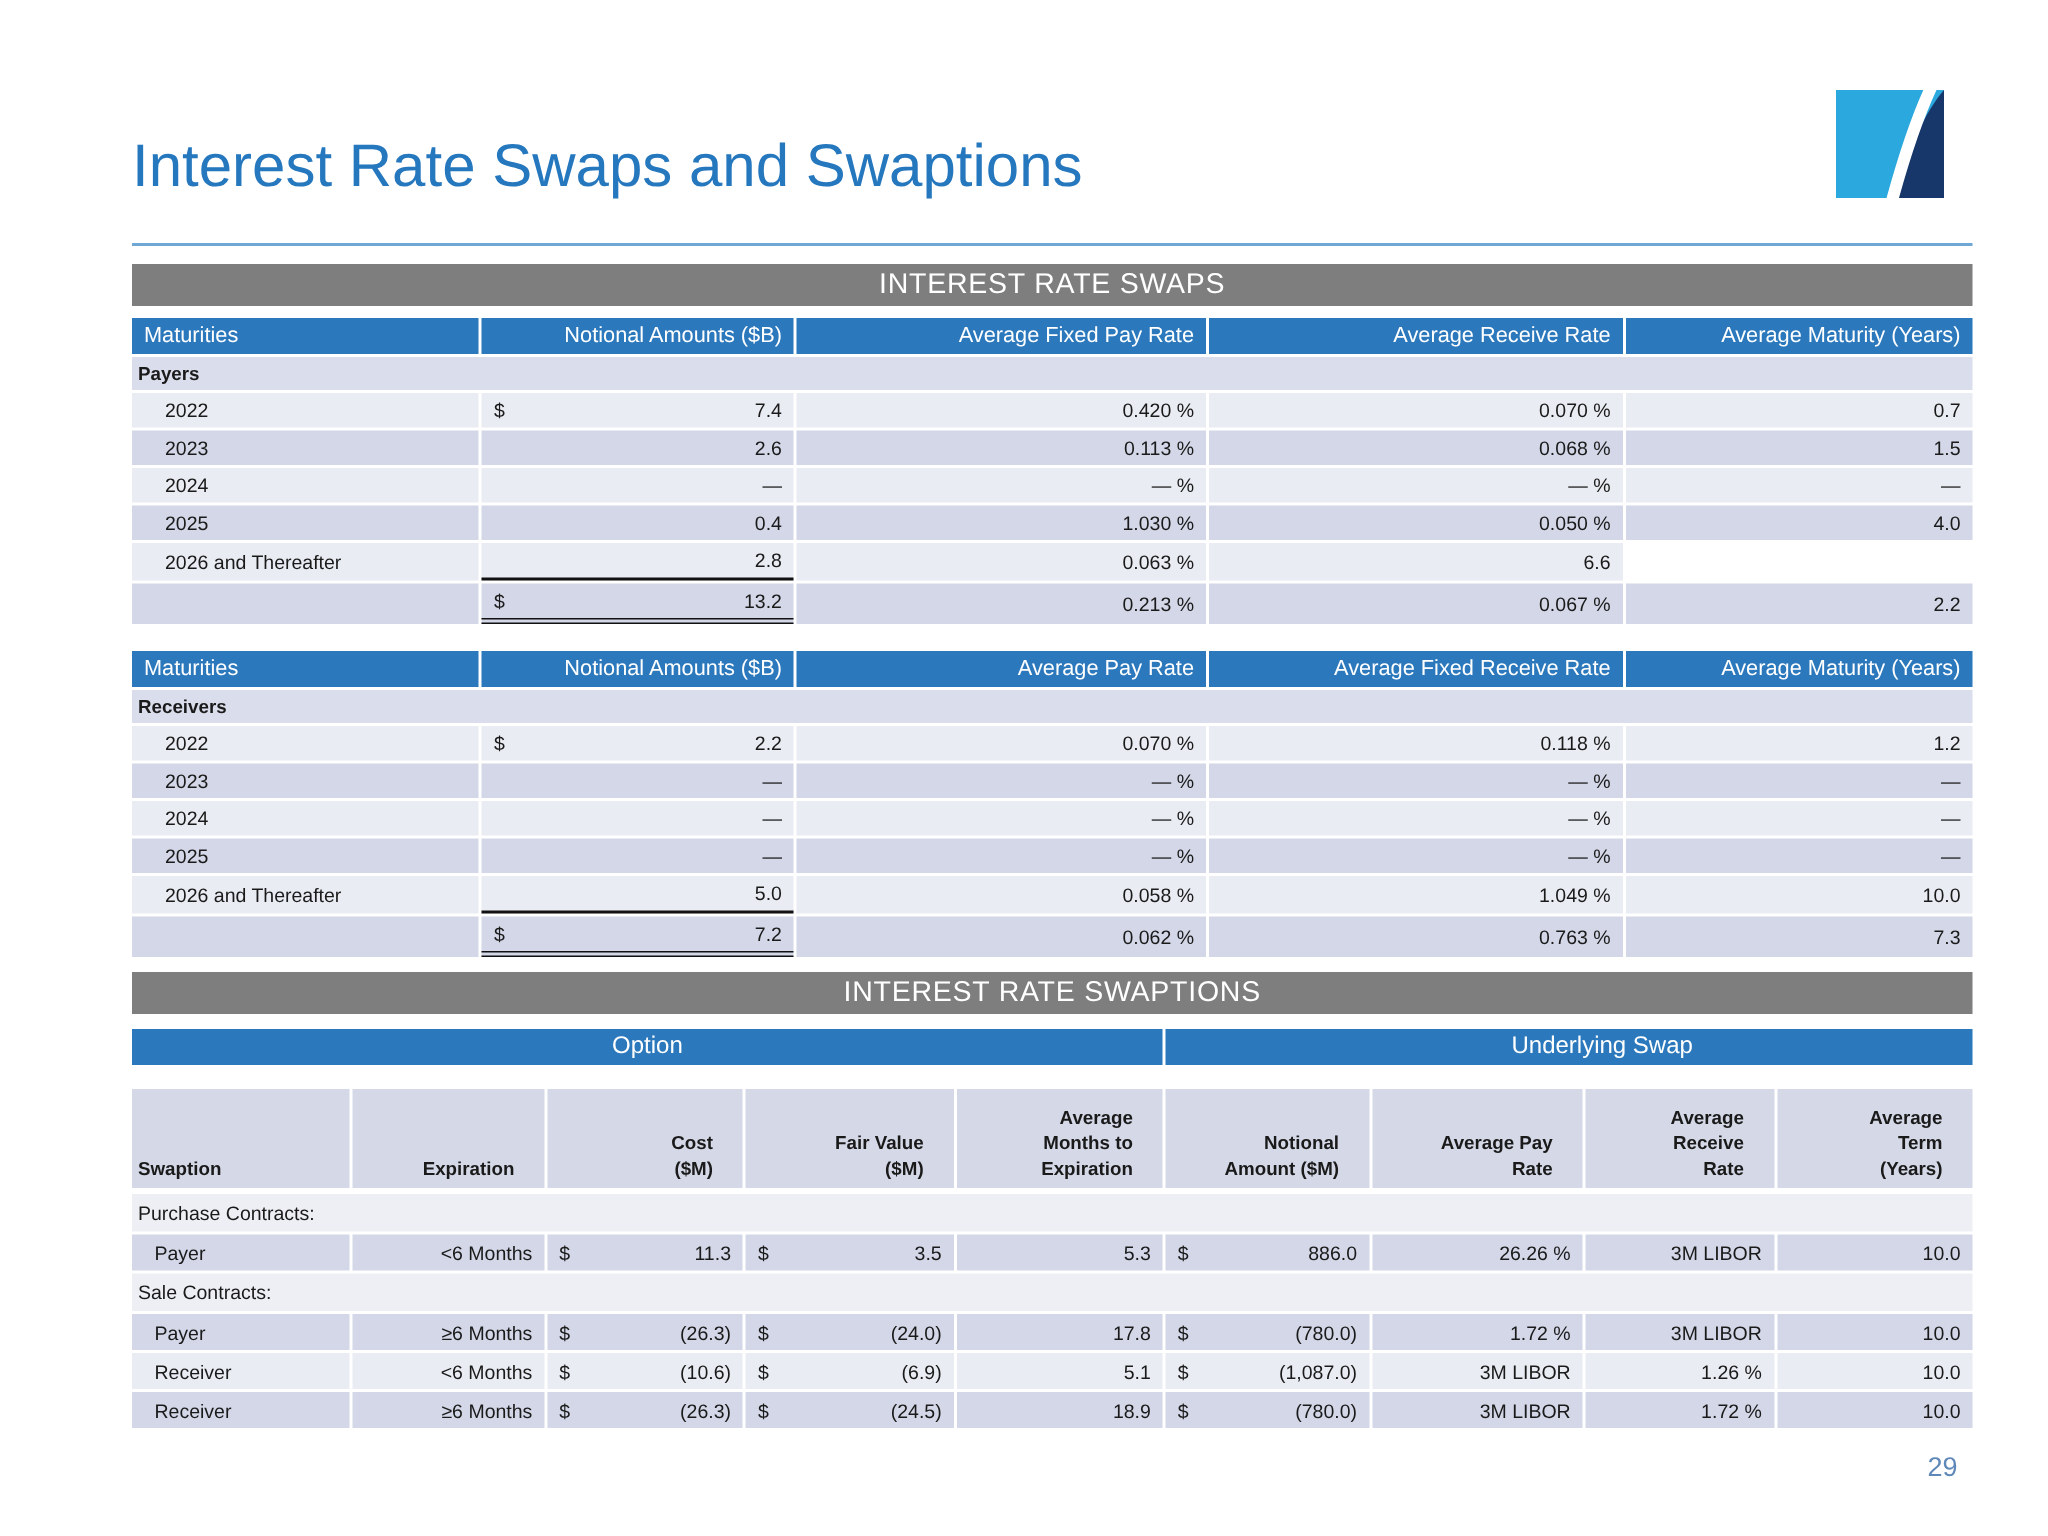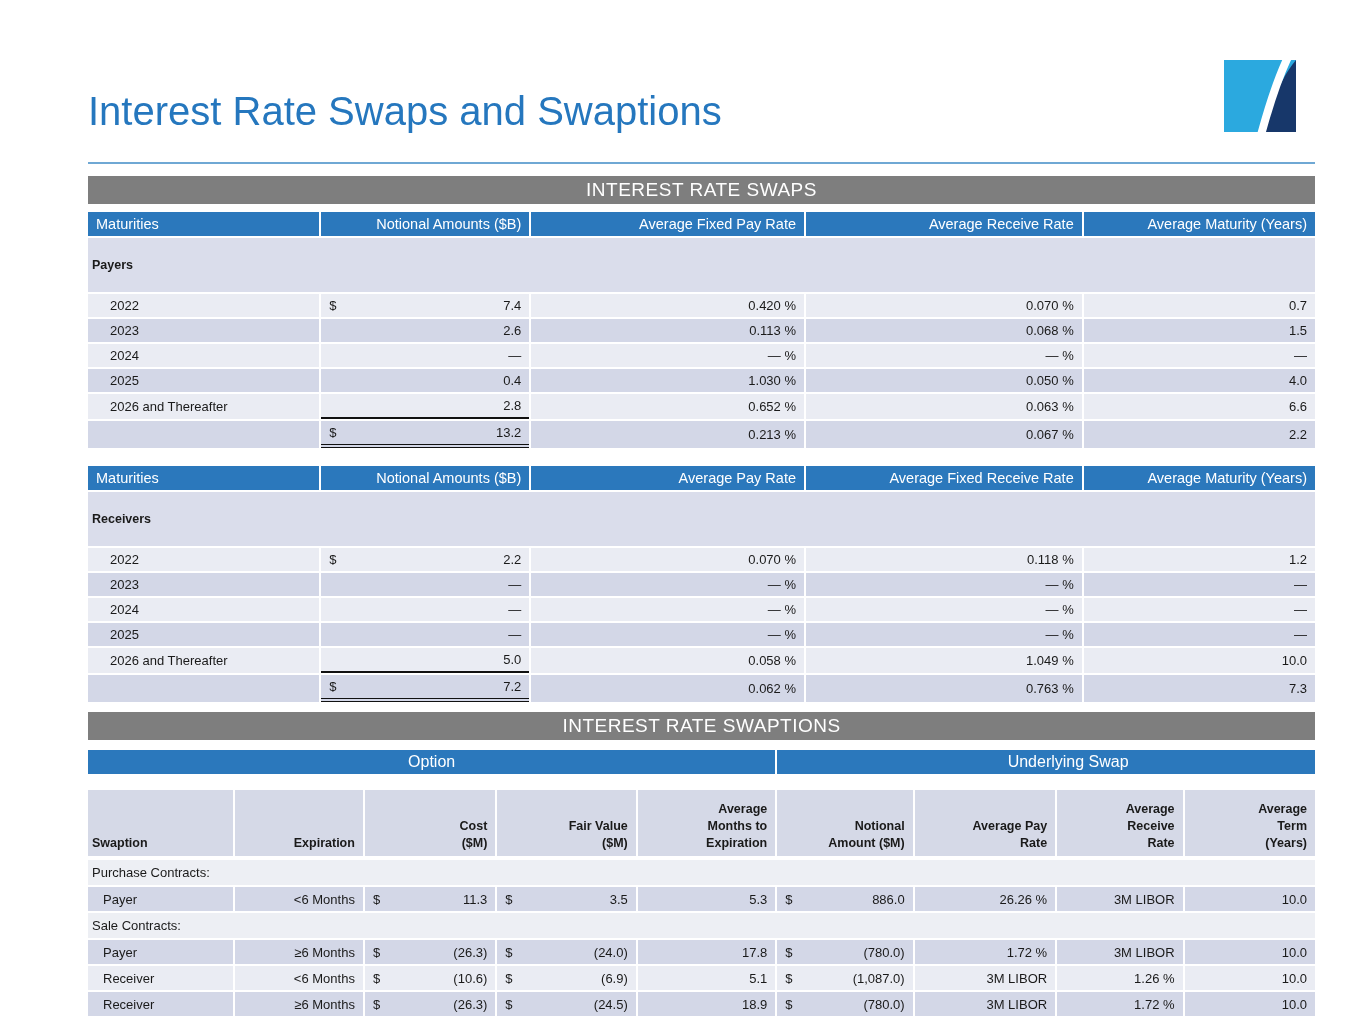--- a/index.html
+++ b/index.html
@@ -14,42 +14,42 @@
   .graybar.second{margin-top:10px;}
 
   
   .stable{margin-top:8px;--cols:229fr 206fr 270fr 273fr 229fr;}
   .stable.receivers{margin-top:18px;}
   .trow{display:grid;grid-template-columns:var(--cols);column-gap:2px;margin-bottom:2px;}
   .trow.head > div{background:var(--header-blue);color:#fff;font-size:14.5px;min-height:24px;
         display:flex;align-items:center;justify-content:flex-end;padding:0 8px;white-space:nowrap;}
   .trow.head > div.left{justify-content:flex-start;}
   .gc{grid-column:1/-1;background:var(--row-group);font-weight:bold;font-size:12.5px;
-      padding:20px 4px;min-height:14px;}
+      padding:4px 4px;min-height:14px;}
   .c{min-height:23px;display:flex;align-items:center;font-size:13px;padding:0 8px;}
   .light .c{background:var(--row-light);}
   .dark  .c{background:var(--row-dark);}
   .c.lbl{justify-content:flex-start;padding-left:22px;}
   .c.num{justify-content:flex-end;white-space:nowrap;}
   .c.money{justify-content:space-between;}
   .c.uline{border-bottom:2px solid #111;}
   .c.dline{border-bottom:4px double #111;}
 
   
   .wtable{margin-top:10px;--cols:145fr 127fr 130fr 138fr 137fr 135fr 140fr 125fr 130fr;}
   .wrow{display:grid;grid-template-columns:var(--cols);column-gap:2px;margin-bottom:2px;}
   .w-gh{margin-bottom:16px;}
   .w-gh > div{background:var(--header-blue);color:#fff;font-size:16px;min-height:24px;
         display:flex;align-items:center;justify-content:center;}
   .w-gh .g1{grid-column:1/6;}
   .w-gh .g2{grid-column:6/10;padding-left:44px;}
   .w-sub{margin-bottom:4px;}
   .w-sub > div{background:var(--subheader-bg);font-weight:bold;font-size:12.5px;line-height:1.35;
         min-height:58px;display:flex;align-items:flex-end;justify-content:flex-end;
-        padding:4px 8px;text-align:right;white-space:pre-line;}
+        padding:4px 20px;text-align:right;white-space:pre-line;}
   .w-sub > div.left{justify-content:flex-start;text-align:left;padding-left:4px;}
   .w-section{background:var(--section-bg);font-size:13px;padding:5px 4px;margin-bottom:2px;min-height:14px;}
   .wrow .c{font-size:13px;min-height:24px;}
   .wrow.light .c{background:var(--row-light);}
   .wrow.dark  .c{background:var(--row-dark);}
   .wrow .c.name{justify-content:flex-start;padding-left:15px;}
 
   .pagenum{margin-top:16px;text-align:right;padding-right:10px;font-size:18px;color:var(--page-num-blue);}
 </style>
 </head>
@@ -122,21 +122,20 @@
         <div class="c num">1.030 %</div>
         <div class="c num">0.050 %</div>
         <div class="c num">4.0</div>
       </div>
       <div class="trow light">
         <div class="c lbl">2026 and Thereafter</div>
         <div class="c money uline">
             <span></span>
             <span>2.8</span>
           </div>
-        <div class="c num">0.652 %</div>
         <div class="c num">0.063 %</div>
         <div class="c num">6.6</div>
       </div>
       <div class="trow dark">
         <div class="c lbl"></div>
         <div class="c money dline">
             <span>$</span>
             <span>13.2</span>
           </div>
         <div class="c num">0.213 %</div>

